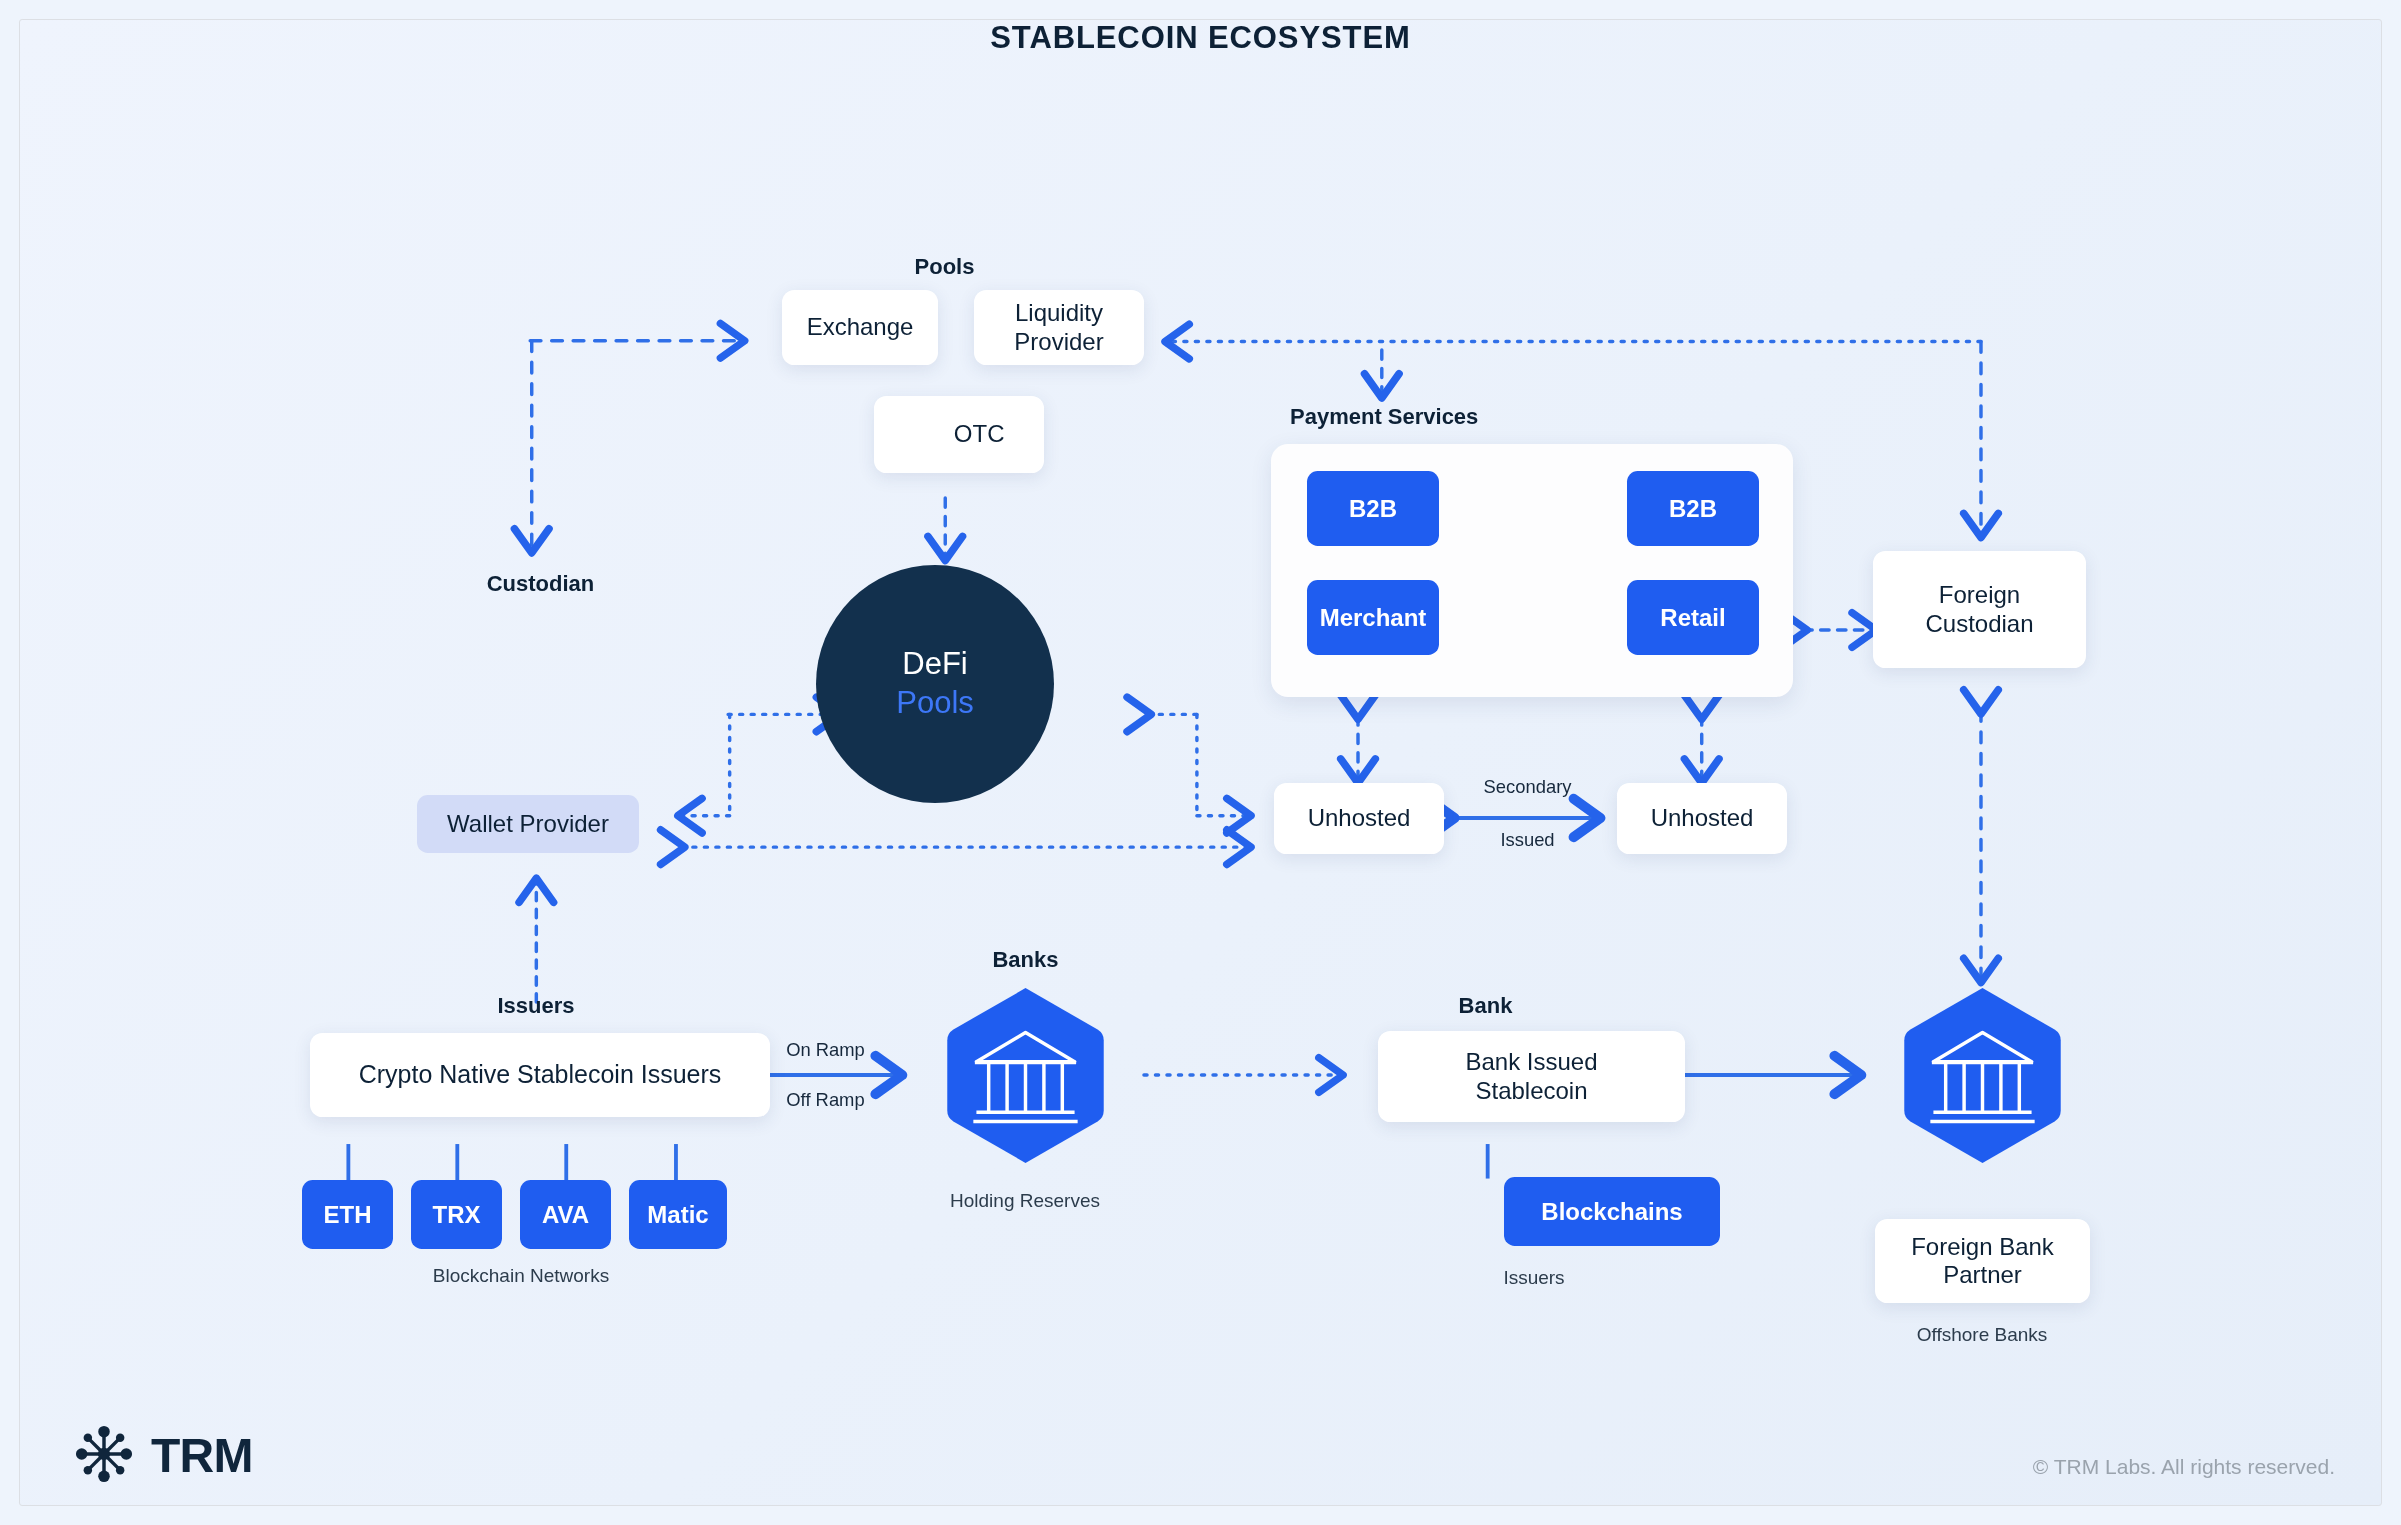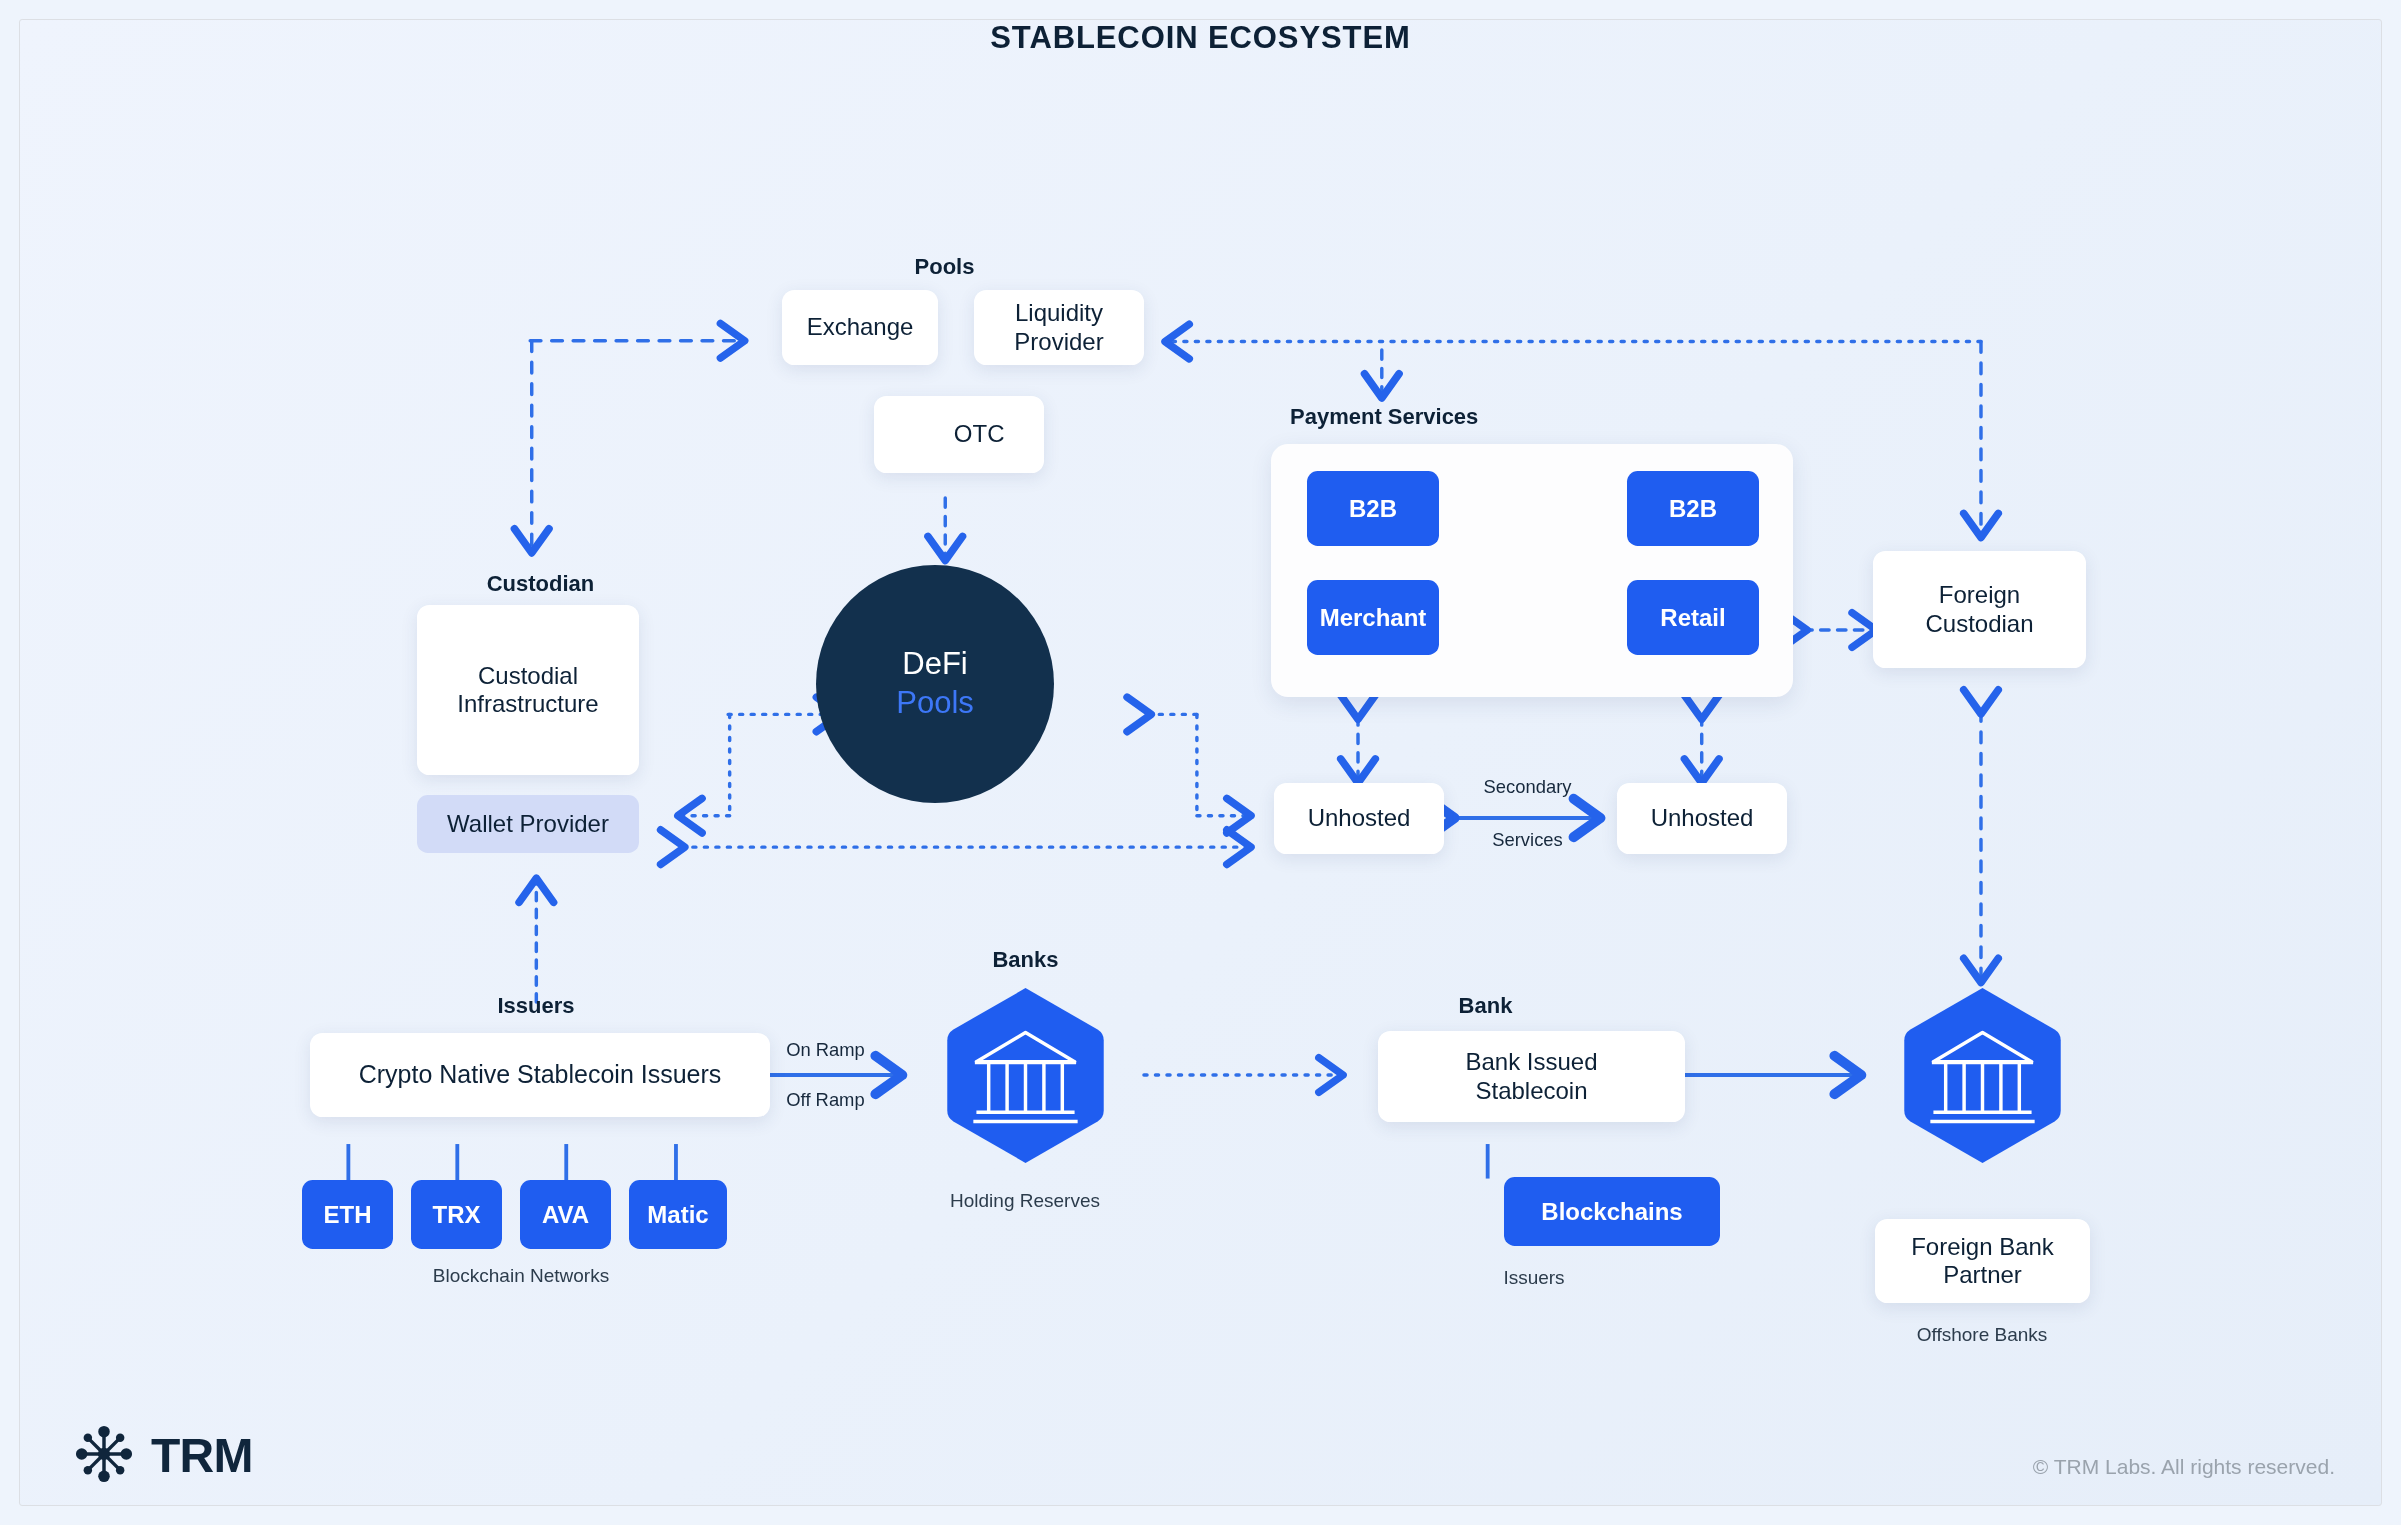--- a/index.html
+++ b/index.html
@@ -128,40 +128,38 @@
 
     <div id="main-title">STABLECOIN ECOSYSTEM</div>
 
     <div class="grp-label" style="left:848px;top:234px;width:153px;">Pools</div>
     <div class="wbox" style="left:762px;top:270px;width:156px;height:75px;">Exchange</div>
     <div class="wbox" style="left:954px;top:270px;width:170px;height:75px;white-space:pre-line;">Liquidity
 Provider</div>
     <div class="wbox" style="left:854px;top:376px;width:170px;height:77px;padding-left:48px;">OTC</div>
 
     <div class="grp-label" style="left:436px;top:551px;width:169px;">Custodian</div>
-    <div class="wbox" style="left:397px;top:585px;width:222px;height:170px;white-space:pre-line;">Custodial
-Infrastructure</div>
     <div class="lilacbox" style="left:397px;top:775px;width:222px;height:58px;">Wallet Provider</div>
 
     <div class="ellipse" style="left:796px;top:545px;width:238px;height:238px;">
       <span class="l1">DeFi</span>
       <span class="l2">Pools</span>
     </div>
 
     <div class="grp-label" style="left:1270px;top:384px;width:184px;">Payment Services</div>
     <div class="panel" style="left:1251px;top:424px;width:522px;height:253px;"></div>
     <div class="bluebox" style="left:1287px;top:451px;width:132px;height:75px;">B2B</div>
     <div class="bluebox" style="left:1607px;top:451px;width:132px;height:75px;">B2B</div>
     <div class="bluebox" style="left:1287px;top:560px;width:132px;height:75px;">Merchant</div>
     <div class="bluebox" style="left:1607px;top:560px;width:132px;height:75px;">Retail</div>
 
     <div class="wbox" style="left:1254px;top:763px;width:170px;height:71px;">Unhosted</div>
     <div class="wbox" style="left:1597px;top:763px;width:170px;height:71px;">Unhosted</div>
     <div class="edge-lbl" style="left:1431px;top:756px;width:153px;">Secondary</div>
-    <div class="edge-lbl" style="left:1431px;top:809px;width:153px;">Services</div>
+    <div class="edge-lbl" style="left:1431px;top:809px;width:153px;">Issued</div>
 
     <div class="wbox" style="left:1853px;top:531px;width:213px;height:117px;white-space:pre-line;">Foreign
 Custodian</div>
 
     <div class="grp-label" style="left:424px;top:973px;width:184px;">Issuers</div>
     <div class="wbox" style="left:290px;top:1013px;width:460px;height:84px;font-size:25px;">Crypto Native Stablecoin Issuers</div>
     <div class="bluebox" style="left:282px;top:1160px;width:91px;height:69px;">ETH</div>
     <div class="bluebox" style="left:391px;top:1160px;width:91px;height:69px;">TRX</div>
     <div class="bluebox" style="left:500px;top:1160px;width:91px;height:69px;">AVA</div>
     <div class="bluebox" style="left:609px;top:1160px;width:98px;height:69px;">Matic</div>

